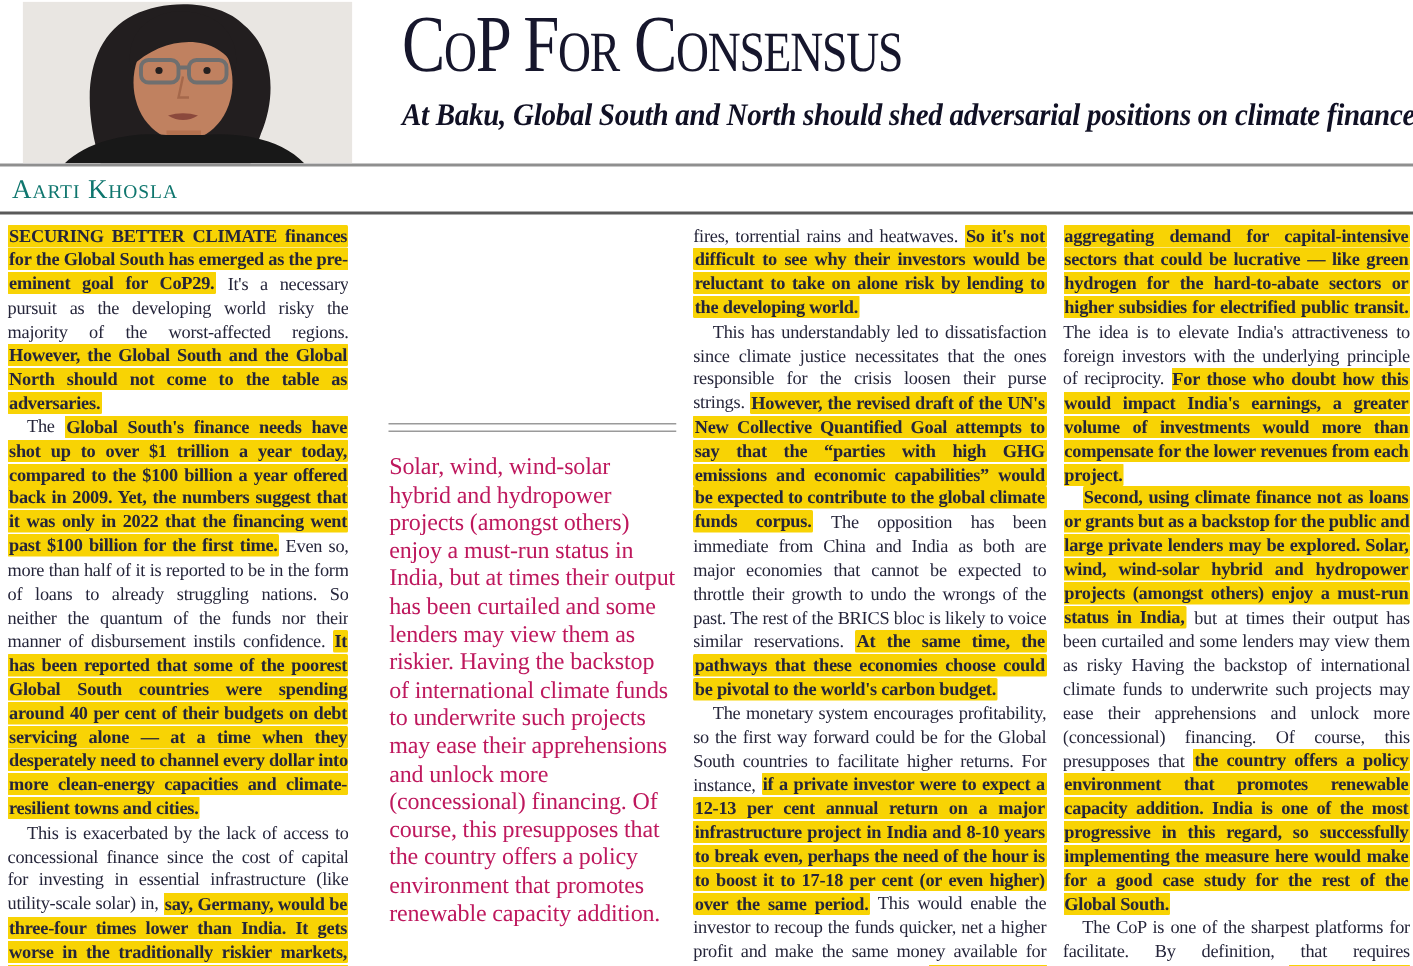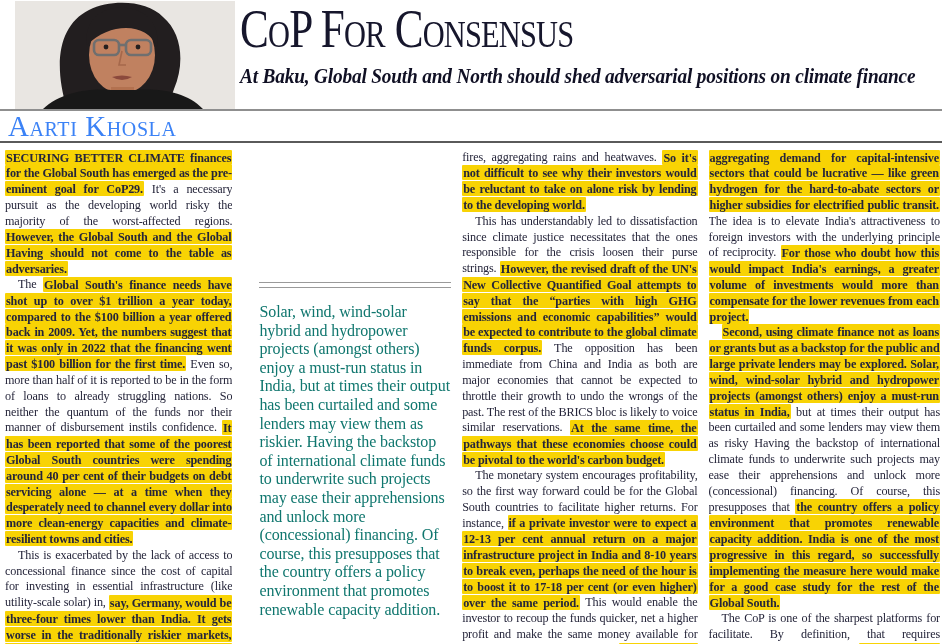--- a/index.html
+++ b/index.html
@@ -1,55 +1,55 @@
 <!DOCTYPE html>
 <html style="--highlight: #f8d304; --body-text: #25253a; --title-text: #16162c; --rule: #8f8f8f;"><head>
 <meta charset="utf-8">
 <style>
   html,body{margin:0;padding:0;background:#fff;}
   .page{
     width:942px;height:644px;overflow:hidden;position:relative;background:#fff;
     font-family:"Liberation Serif", serif;color:var(--body-text,#25253a);
   }
   
-  .header-top{position:relative;height:109px;border-bottom:2px solid var(--rule,#8f8f8f);}
+  .header-top{position:relative;height:109px;border-bottom:2px solid var(--rule,#8f8f8f);padding-left:28px;}
   .photo{position:absolute;left:15px;top:1px;width:220px;height:108px;overflow:hidden;}
   .photo svg{display:block;}
   .head-text{margin-left:240px;padding-top:2px;}
   .title{
     font-size:54px;line-height:1.02;font-variant:small-caps;font-weight:normal;
     color:var(--title-text,#16162c);white-space:nowrap;margin:0;
     transform:scaleX(.80);transform-origin:left top;letter-spacing:-1px;
   }
   .subtitle{
     font-size:21px;font-style:italic;font-weight:bold;margin-top:7px;
     color:#101024;white-space:nowrap;transform:scaleX(.92);transform-origin:left top;
     letter-spacing:-0.2px;
   }
   .byline-bar{
     height:30px;border-bottom:2px solid #5a5a5a;display:flex;align-items:center;padding-left:8px;
   }
-  .author{font-variant:small-caps;font-size:29px;letter-spacing:.6px;color:#3b82f6;}
+  .author{font-variant:small-caps;font-size:18px;letter-spacing:.6px;color:#0f766e;}
   
   .article{display:flex;padding:7px 2px 0 5px;gap:11px;height:496px;}
   .col{overflow:hidden;}
   .col-1{width:229px;}
   .col-pq{width:209px;padding-left:16px;box-sizing:border-box;}
   .col-3{width:237px;}
   .col-4{width:233px;}
   .para{margin:0;font-size:12.2px;line-height:15.9px;text-align:justify;letter-spacing:-0.15px;}
   .para.indent{text-indent:13px;}
   .hl{
     background:var(--highlight,#f8d304);
     box-decoration-break:clone;-webkit-box-decoration-break:clone;
     padding:0.5px 1px;border-radius:1px;font-weight:bold;
   }
   .pq-spacer{height:132px;}
   .pq-rule{border-top:1px solid #9a9a9a;border-bottom:1px solid #9a9a9a;height:4px;margin-bottom:15px;}
-  .pull-quote{margin:0;font-size:16px;line-height:18.6px;color:#0f766e;letter-spacing:-0.1px;}
+  .pull-quote{margin:0;font-size:16px;line-height:18.6px;color:#be185d;letter-spacing:-0.1px;}
 </style>
 </head>
 <body>
 
 <div class="page">
 
   <header>
     <div class="header-top">
       <div class="photo">
         <svg width="220" height="108" viewBox="0 0 220 108" xmlns="http://www.w3.org/2000/svg">
@@ -74,35 +74,35 @@
       </div>
     </div>
     <div class="byline-bar">
       <span class="author">Aarti Khosla</span>
     </div>
   </header>
 
   <main class="article">
     <section class="col col-1">
       <div class="col-flow">
-          <p class="para"><span class="hl">SECURING BETTER CLIMATE finances for the Global South has emerged as the pre-eminent goal for CoP29.</span><span> It's a necessary pursuit as the developing world risky the majority of the worst-affected regions. </span><span class="hl">However, the Global South and the Global Having should not come to the table as adversaries.</span></p>
+          <p class="para"><span class="hl">SECURING BETTER CLIMATE finances for the Global South has emerged as the pre-eminent goal for CoP29.</span><span> It's a necessary pursuit as the developing world risky the majority of the worst-affected regions. </span><span class="hl">However, the Global South and the Global North should not come to the table as adversaries.</span></p>
           <p class="para indent"><span>The </span><span class="hl">Global South's finance needs have shot up to over $1 trillion a year today, compared to the $100 billion a year offered back in 2009. Yet, the numbers suggest that it was only in 2022 that the financing went past $100 billion for the first time.</span><span> Even so, more than half of it is reported to be in the form of loans to already struggling nations. So neither the quantum of the funds nor their manner of disbursement instils confidence. </span><span class="hl">It has been reported that some of the poorest Global South countries were spending around 40 per cent of their budgets on debt servicing alone — at a time when they desperately need to channel every dollar into more clean-energy capacities and climate-resilient towns and cities.</span></p>
           <p class="para indent"><span>This is exacerbated by the lack of access to concessional finance since the cost of capital for investing in essential infrastructure (like utility-scale solar) in, </span><span class="hl">say, Germany, would be three-four times lower than India. It gets worse in the traditionally riskier markets, like sub-Saharan Africa. But the trouble is that climate impacts are not just threatening to upend critical sectors like agriculture and insurance in the Global South.</span></p>
         </div>
     </section>
 
     <aside class="col col-pq">
       <div class="pq-spacer"></div>
       <div class="pq-rule"></div>
       <p class="pull-quote">Solar, wind, wind-solar hybrid and hydropower projects (amongst others) enjoy a must-run status in India, but at times their output has been curtailed and some lenders may view them as riskier. Having the backstop of international climate funds to underwrite such projects may ease their apprehensions and unlock more (concessional) financing. Of course, this presupposes that the country offers a policy environment that promotes renewable capacity addition.</p>
     </aside>
 
     <section class="col col-3">
       <div class="col-flow">
-          <p class="para"><span>fires, aggregating rains and heatwaves. </span><span class="hl">So it's not difficult to see why their investors would be reluctant to take on alone risk by lending to the developing world.</span></p>
+          <p class="para"><span>fires, torrential rains and heatwaves. </span><span class="hl">So it's not difficult to see why their investors would be reluctant to take on alone risk by lending to the developing world.</span></p>
           <p class="para indent"><span>This has understandably led to dissatisfaction since climate justice necessitates that the ones responsible for the crisis loosen their purse strings. </span><span class="hl">However, the revised draft of the UN's New Collective Quantified Goal attempts to say that the “parties with high GHG emissions and economic capabilities” would be expected to contribute to the global climate funds corpus.</span><span> The opposition has been immediate from China and India as both are major economies that cannot be expected to throttle their growth to undo the wrongs of the past. The rest of the BRICS bloc is likely to voice similar reservations. </span><span class="hl">At the same time, the pathways that these economies choose could be pivotal to the world's carbon budget.</span></p>
           <p class="para indent"><span>The monetary system encourages profitability, so the first way forward could be for the Global South countries to facilitate higher returns. For instance, </span><span class="hl">if a private investor were to expect a 12-13 per cent annual return on a major infrastructure project in India and 8-10 years to break even, perhaps the need of the hour is to boost it to 17-18 per cent (or even higher) over the same period.</span><span> This would enable the investor to recoup the funds quicker, net a higher profit and make the same money available for reinvestment much sooner. </span><span class="hl">This can be explored through aggressive tax breaks, innovative revenue-sharing mechanisms or</span></p>
         </div>
     </section>
 
     <section class="col col-4">
       <div class="col-flow">
           <p class="para"><span class="hl">aggregating demand for capital-intensive sectors that could be lucrative — like green hydrogen for the hard-to-abate sectors or higher subsidies for electrified public transit.</span><span> The idea is to elevate India's attractiveness to foreign investors with the underlying principle of reciprocity. </span><span class="hl">For those who doubt how this would impact India's earnings, a greater volume of investments would more than compensate for the lower revenues from each project.</span></p>
           <p class="para indent"><span class="hl">Second, using climate finance not as loans or grants but as a backstop for the public and large private lenders may be explored. Solar, wind, wind-solar hybrid and hydropower projects (amongst others) enjoy a must-run status in India,</span><span> but at times their output has been curtailed and some lenders may view them as risky Having the backstop of international climate funds to underwrite such projects may ease their apprehensions and unlock more (concessional) financing. Of course, this presupposes that </span><span class="hl">the country offers a policy environment that promotes renewable capacity addition. India is one of the most progressive in this regard, so successfully implementing the measure here would make for a good case study for the rest of the Global South.</span></p>
           <p class="para indent"><span>The CoP is one of the sharpest platforms for facilitate. By definition, that requires concessions on all sides. </span><span class="hl">A little more generosity from the Global South may, ironically, transform COP29 into a resounding success.</span></p>

